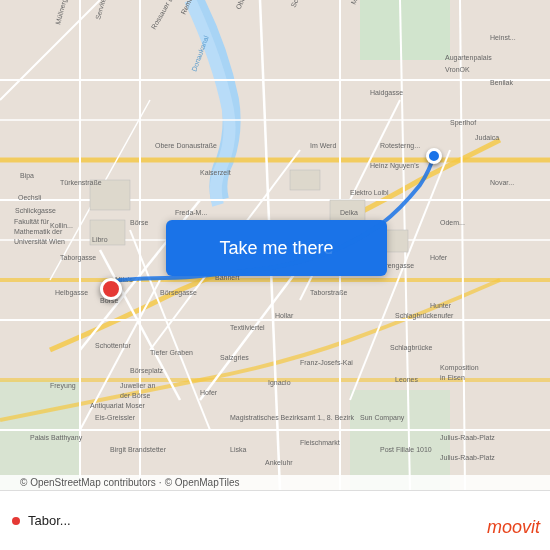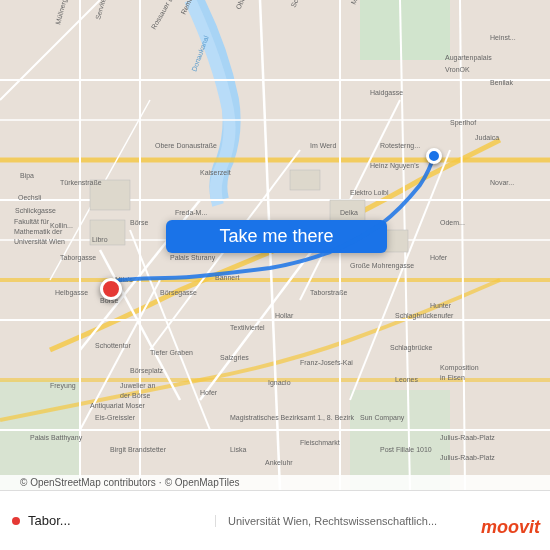--- a/index.html
+++ b/index.html
@@ -19,21 +19,21 @@
       top: 0; left: 0;
       width: 100%; height: 100%;
     }
 
     
     #take-me-there-btn {
       position: absolute;
       top: 220px;
       left: 166px;
       width: 221px;
-      height: 33px;
+      height: 56px;
       background: #1a73e8;
       color: white;
       border: none;
       border-radius: 6px;
       font-size: 18px;
       font-weight: 500;
       cursor: pointer;
       display: flex;
       align-items: center;
       justify-content: center;
@@ -154,21 +154,21 @@
       position: absolute;
       right: 10px;
       bottom: 12px;
       display: flex;
       align-items: center;
       z-index: 35;
     }
 
     .moovit-logo-text {
       font-size: 18px;
-      font-weight: bold;
+      font-weight: normal;
       color: #e8441c;
       font-style: italic;
     }
   </style>
 </head>
 <body>
 
 <div id="map-container">
 
   <svg id="map-svg" viewBox="0 0 550 490" xmlns="http://www.w3.org/2000/svg">
@@ -323,21 +323,16 @@
   </div>
 </div>
 
 <div id="nav-bar">
   <div class="nav-section">
     <div class="nav-dot"></div>
     <div>
       <div class="nav-text nav-text-main">Tabor...</div>
     </div>
   </div>
-  <div class="nav-section nav-section-right">
-    <div>
-      <div class="nav-text nav-text-sub">Universität Wien, Rechtswissenschaftlich...</div>
-    </div>
-  </div>
   <div class="moovit-logo">
     <span class="moovit-logo-text">moovit</span>
   </div>
 </div>
 
 </body></html>

